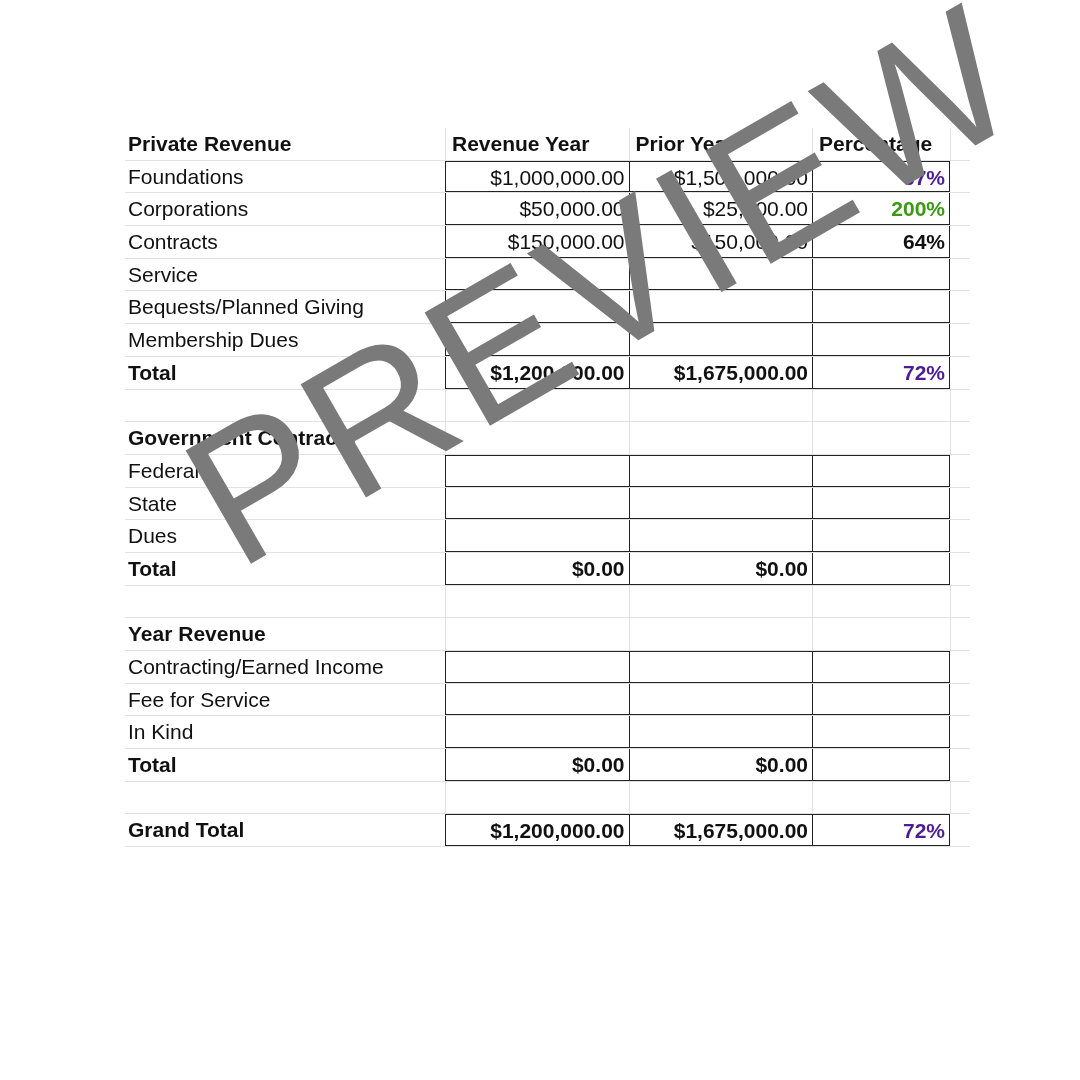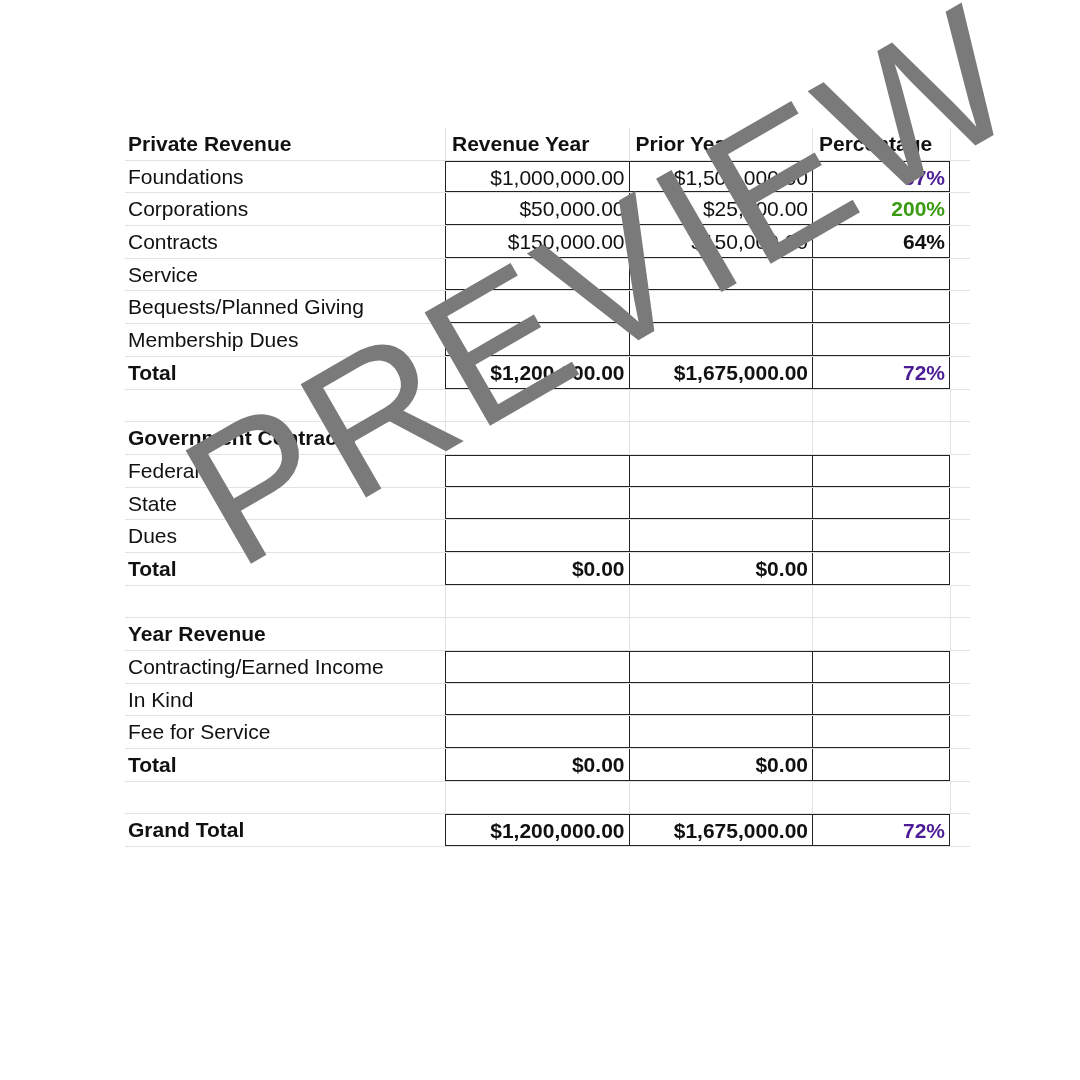--- a/index.html
+++ b/index.html
@@ -146,28 +146,28 @@
     <div class="cx gl"></div>
   </div>
   <div class="row">
     <div class="c0">Contracting/Earned Income</div>
     <div class="c1 bxl bxt" style="border-bottom:1.5px solid #222"></div>
     <div class="c2 bxl bxt" style="border-bottom:1.5px solid #222"></div>
     <div class="c3 bxl bxt" style="border-right:1.5px solid #222;border-bottom:1.5px solid #222"></div>
     <div class="cx"></div>
   </div>
   <div class="row">
-    <div class="c0">In Kind</div>
+    <div class="c0">Fee for Service</div>
     <div class="c1 bxl" style="border-bottom:1.5px solid #222"></div>
     <div class="c2 bxl" style="border-bottom:1.5px solid #222"></div>
     <div class="c3 bxl" style="border-right:1.5px solid #222;border-bottom:1.5px solid #222"></div>
     <div class="cx"></div>
   </div>
   <div class="row">
-    <div class="c0">Fee for Service</div>
+    <div class="c0">In Kind</div>
     <div class="c1 bxl" style="border-bottom:1.5px solid #222"></div>
     <div class="c2 bxl" style="border-bottom:1.5px solid #222"></div>
     <div class="c3 bxl" style="border-right:1.5px solid #222;border-bottom:1.5px solid #222"></div>
     <div class="cx"></div>
   </div>
   <div class="row">
     <div class="c0 bold">Total</div>
     <div class="c1 bxl bold" style="border-bottom:1.5px solid #222">$0.00</div>
     <div class="c2 bxl bold" style="border-bottom:1.5px solid #222">$0.00</div>
     <div class="c3 bxl" style="border-right:1.5px solid #222;border-bottom:1.5px solid #222"></div>

